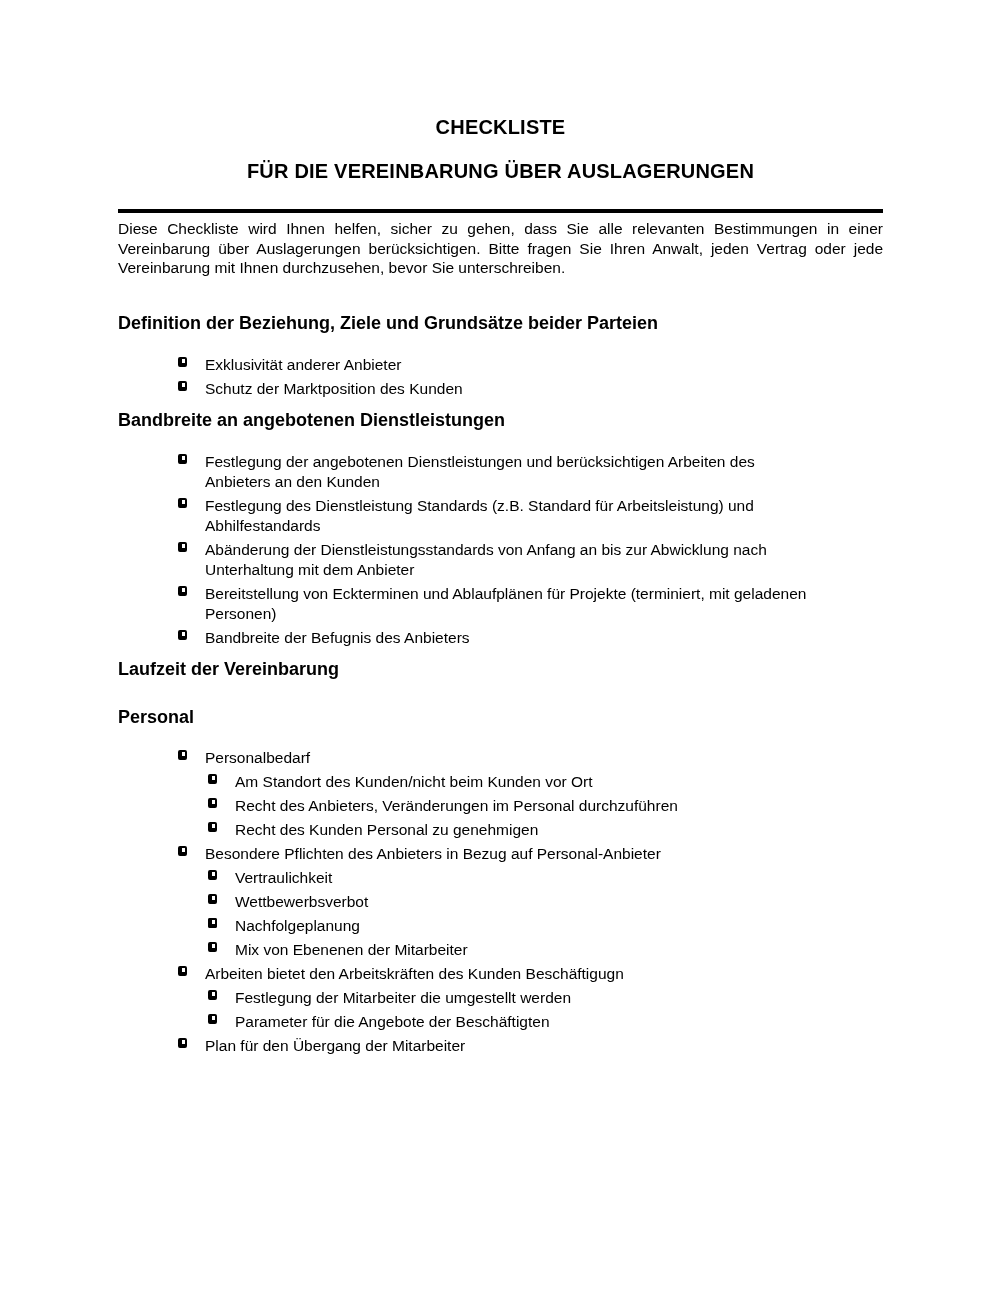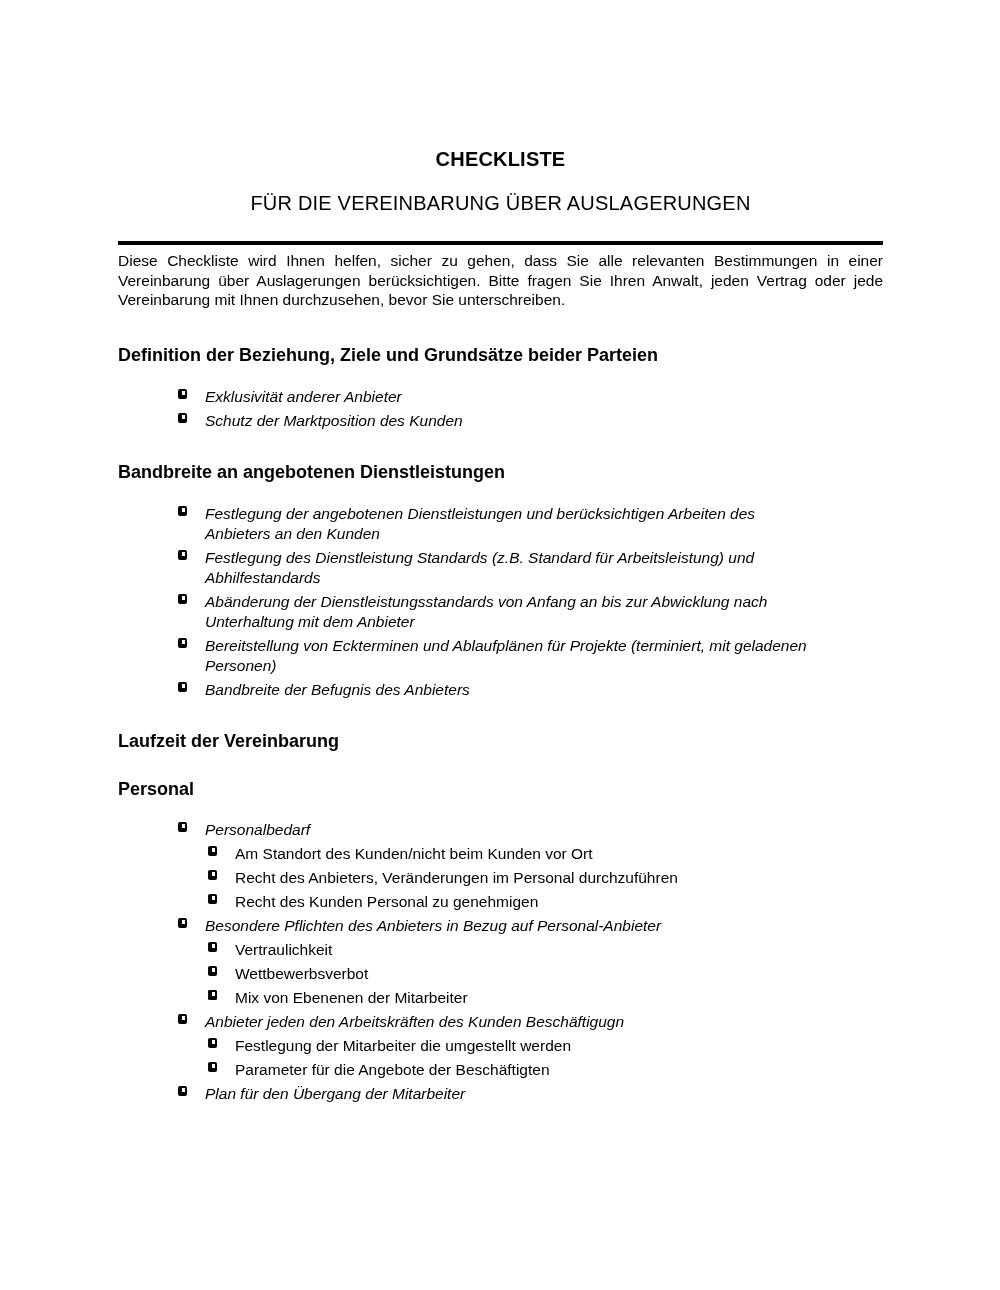--- a/index.html
+++ b/index.html
@@ -16,59 +16,58 @@
     height: 1290px;
     padding: 116px 117px 40px 118px;
     background: #ffffff;
   }
   .doc-title {
     font-size: 20px;
     line-height: 23px;
     font-weight: bold;
     text-align: center;
     letter-spacing: 0.2px;
-    margin-top: 32px;
   }
   .doc-subtitle {
     font-size: 20px;
     line-height: 23px;
-    font-weight: normal;
+    font-weight: bold;
     text-align: center;
     margin-top: 21px;
     letter-spacing: 0.2px;
   }
   .rule {
     margin-top: 26px;
     height: 4px;
     background: #000000;
   }
   .intro {
     margin-top: 6px;
     font-size: 15.5px;
     line-height: 19.5px;
     text-align: justify;
   }
-  .section { margin-top: 32px; }
+  .section { margin-top: 12px; }
   .section:nth-of-type(1) { margin-top: 36px; }
   .section:nth-of-type(4) { margin-top: 30px; }
   .section-heading {
     font-size: 18px;
     line-height: 18px;
     font-weight: bold;
   }
   .list { margin-top: 23px; }
   .section:nth-of-type(4) .list { margin-top: 22px; }
   .item {
     position: relative;
     font-size: 15.5px;
     line-height: 20px;
     margin-bottom: 4px;
     max-width: 690px;
   }
-  .item.level-1 { padding-left: 87px; font-style: italic; }
+  .item.level-1 { padding-left: 87px; }
   .item.level-2 { padding-left: 117px; }
   .checkbox {
     position: absolute;
     top: 2px;
     width: 9px;
     height: 10px;
     border: 2px solid #000000;
     border-left-width: 4px;
     border-bottom-width: 4px;
     border-radius: 2px;
@@ -111,21 +110,22 @@
         <h3 class="section-heading">Personal</h3>
         <div class="list">
           <div class="item level-1"><span class="checkbox"></span><span class="item-label">Personalbedarf</span></div>
           <div class="item level-2"><span class="checkbox"></span><span class="item-label">Am Standort des Kunden/nicht beim Kunden vor Ort</span></div>
           <div class="item level-2"><span class="checkbox"></span><span class="item-label">Recht des Anbieters, Veränderungen im Personal durchzuführen</span></div>
           <div class="item level-2"><span class="checkbox"></span><span class="item-label">Recht des Kunden Personal zu genehmigen</span></div>
           <div class="item level-1"><span class="checkbox"></span><span class="item-label">Besondere Pflichten des Anbieters in Bezug auf Personal-Anbieter</span></div>
           <div class="item level-2"><span class="checkbox"></span><span class="item-label">Vertraulichkeit</span></div>
           <div class="item level-2"><span class="checkbox"></span><span class="item-label">Wettbewerbsverbot</span></div>
           <div class="item level-2"><span class="checkbox"></span></div>
+          <div class="item level-2"><span class="checkbox"></span><span class="item-label">Nachfolgeplanung</span></div>
           <div class="item level-2"><span class="checkbox"></span><span class="item-label">Mix von Ebenenen der Mitarbeiter</span></div>
-          <div class="item level-1"><span class="checkbox"></span><span class="item-label">Anbieter jeden den Arbeitskräften des Kunden Beschäftigugn</span></div>
+          <div class="item level-1"><span class="checkbox"></span><span class="item-label">Arbeiten bietet den Arbeitskräften des Kunden Beschäftigugn</span></div>
           <div class="item level-2"><span class="checkbox"></span><span class="item-label">Festlegung der Mitarbeiter die umgestellt werden</span></div>
           <div class="item level-2"><span class="checkbox"></span><span class="item-label">Parameter für die Angebote der Beschäftigten</span></div>
           <div class="item level-1"><span class="checkbox"></span><span class="item-label">Plan für den Übergang der Mitarbeiter</span></div>
         </div>
       </section>
     </div>
 </div>
 
 </body></html>

